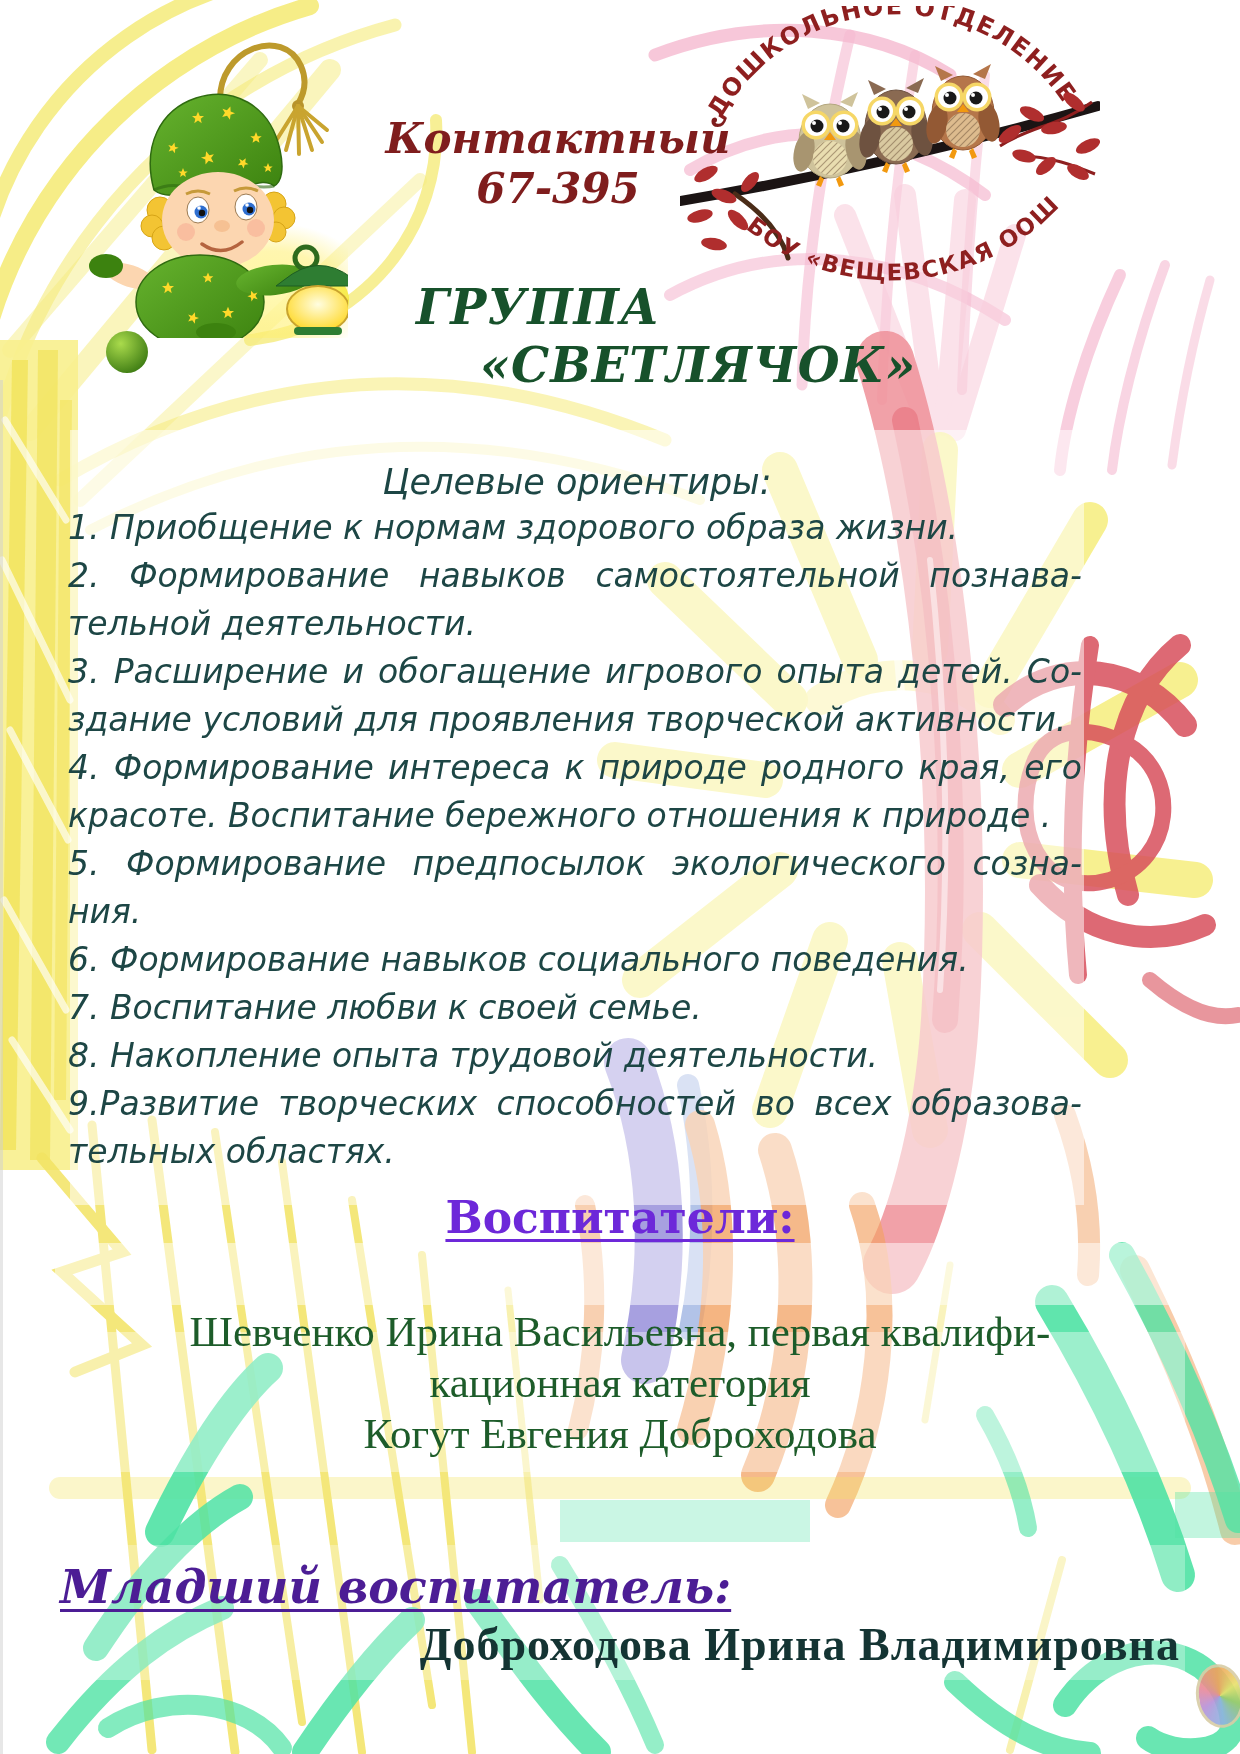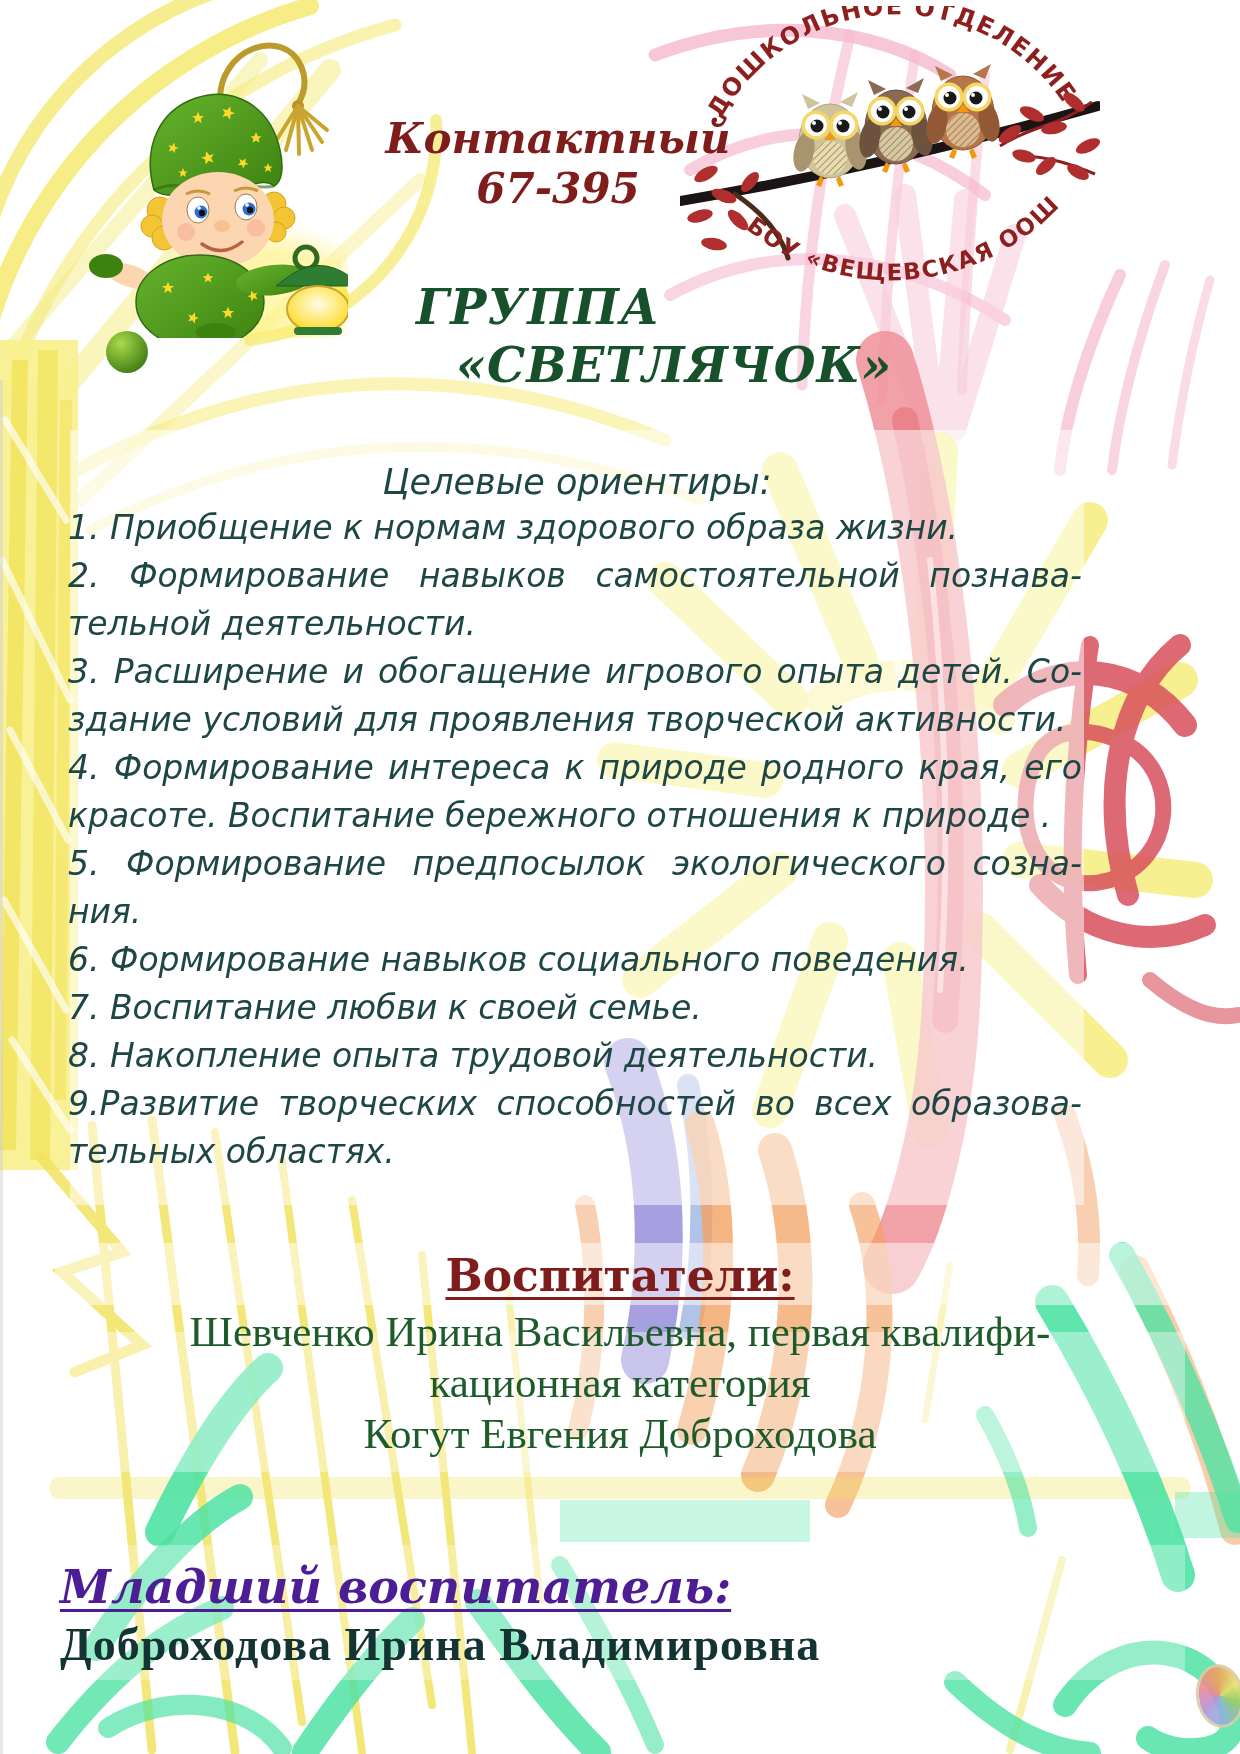--- a/index.html
+++ b/index.html
@@ -4,36 +4,36 @@
 <style>
   html,body{margin:0;padding:0;background:#e8e8e8}
   .page{position:relative;width:1240px;height:1754px;background:#ffffff;overflow:hidden;
         font-family:"DejaVu Sans",sans-serif}
   .abs{position:absolute}
   svg{display:block}
   .contact{left:348px;top:114px;width:420px;text-align:center;
            font:italic 700 42px/50px "DejaVu Serif",serif;color:#7f1d1d}
   .title{left:416px;top:278px;font:italic 700 48px/58px "DejaVu Serif",serif;
          color:#17512b;letter-spacing:1px}
-  .title .t2{margin-left:40px}
+  .title .t2{margin-left:64px}
   .goals-h{left:70px;top:460px;width:1014px;text-align:center;
            font:italic 400 35px/44px "DejaVu Sans",sans-serif;color:#1d4645}
   .u2{text-decoration-thickness:2px;text-underline-offset:5px}
   .goals{left:68px;top:504px;width:1014px;
          font:italic 400 33px/48px "DejaVu Sans",sans-serif;color:#1d4645}
   .gl{height:48px}
   .j{text-align:justify;text-align-last:justify}
-  .teach-h{left:60px;top:1250px;width:1120px;text-align:center;
-           font:700 44px/52px "DejaVu Serif",serif;color:#7f1d1d}
+  .teach-h{left:60px;top:1192px;width:1120px;text-align:center;
+           font:700 44px/52px "DejaVu Serif",serif;color:#6d28d9}
   .u3{text-decoration:underline;text-decoration-thickness:3px;text-underline-offset:6px}
   .teach-n{left:60px;top:1306px;width:1120px;text-align:center;
            font:400 43px/51px "Liberation Serif",serif;color:#1d5c2a}
   .assist-h{left:60px;top:1560px;width:1120px;text-align:left;
             font:italic 700 46px/54px "DejaVu Serif",serif;color:#4c1d95}
-  .assist-n{left:60px;top:1618px;width:1120px;text-align:left;
+  .assist-n{left:60px;top:1618px;width:1120px;text-align:right;
             font:700 46px/54px "Liberation Serif",serif;color:#143433;letter-spacing:1px}
   .egg{left:1196px;top:1664px;width:42px;height:58px;border-radius:50%;
        border:3px solid #d8cda6;transform:rotate(-8deg);opacity:.9;
        background:conic-gradient(#f0a05c,#e8e06b,#9cc96b,#8fb3e0,#b790d8,#e8899a,#f0a05c)}
 </style>
 </head>
 <body>
 
 <div class="page">
 

